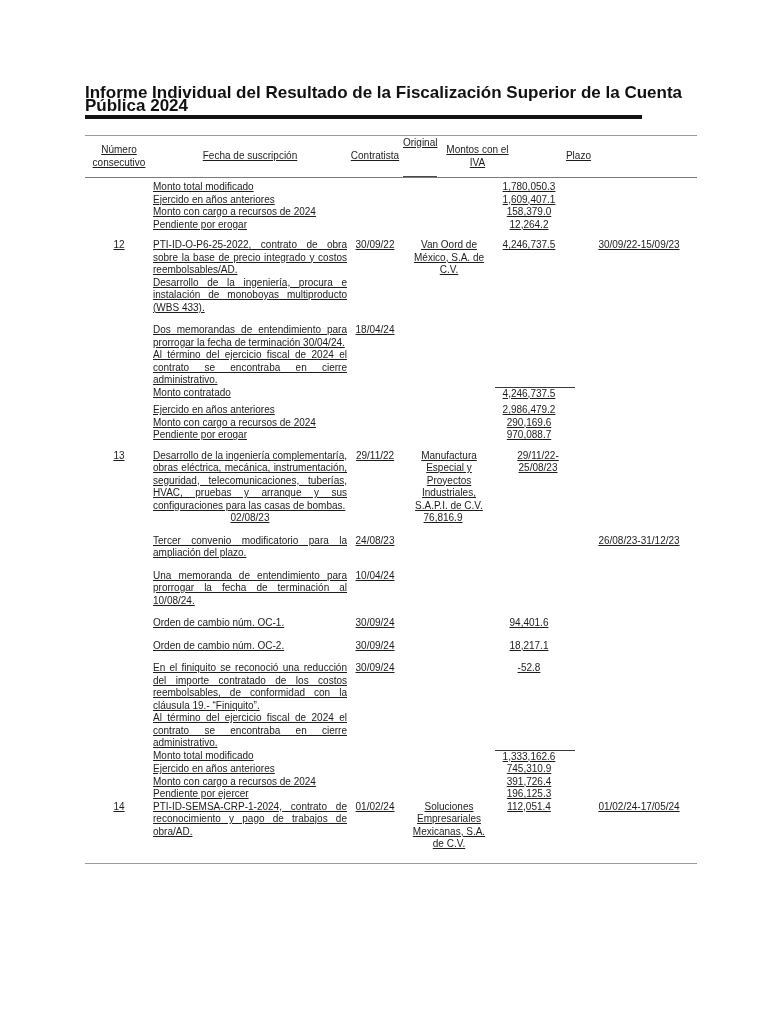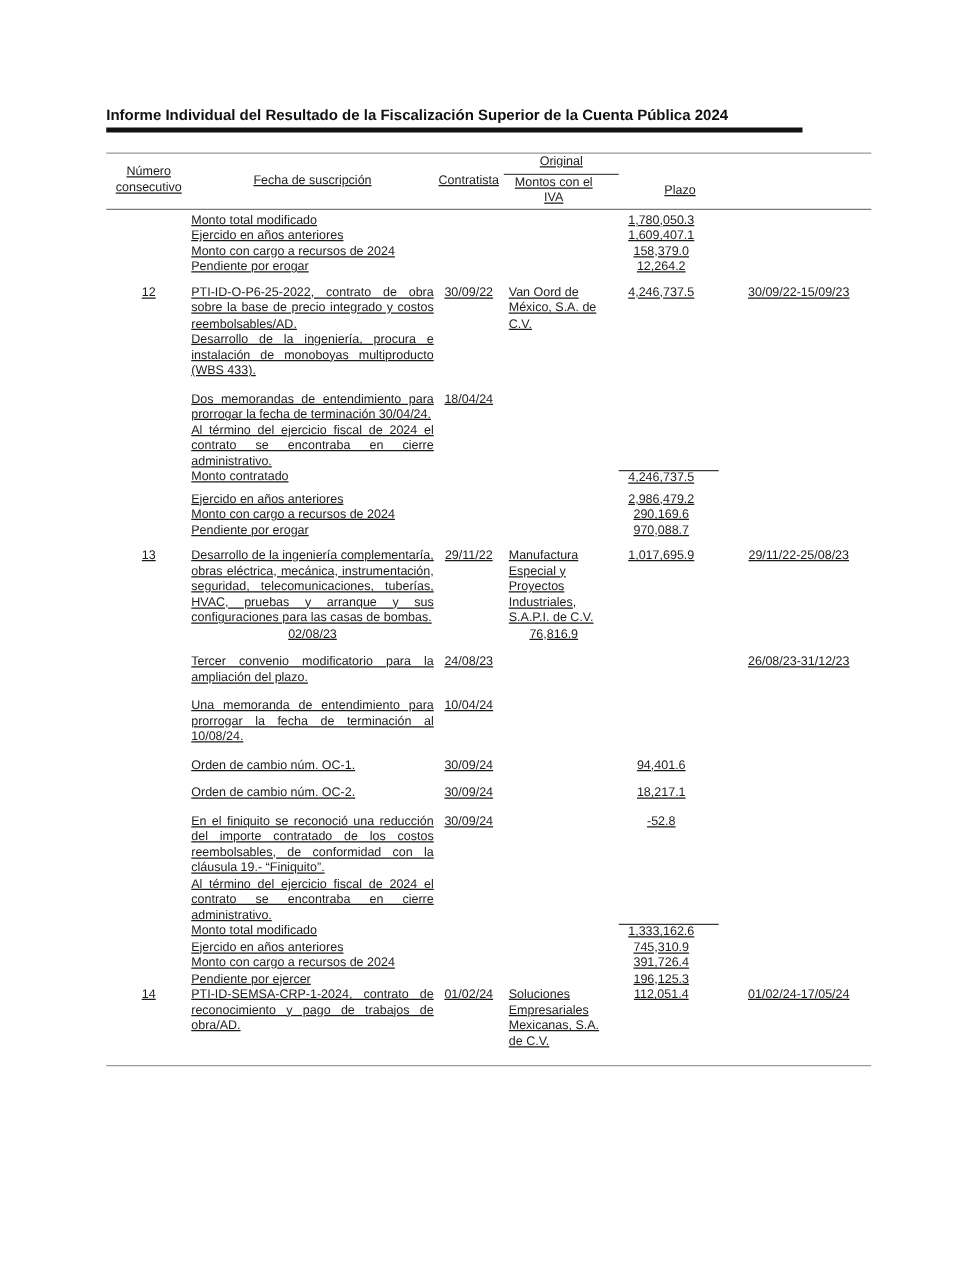--- a/index.html
+++ b/index.html
@@ -4,51 +4,51 @@
 <style>
   html, body { margin:0; padding:0; }
   body {
     width:764px; height:1024px; background:#ffffff; position:relative;
     font-family:"Liberation Sans", sans-serif; color:#1c1c1c;
     -webkit-font-smoothing:antialiased;
   }
   .content { position:absolute; left:85px; top:86px; width:612px; }
 
   
-  .title { font-size:12px; font-weight:bold; line-height:13px; color:#111; }
+  .title { font-size:17px; font-weight:bold; line-height:13px; color:#111; }
   .title-rule { width:557px; height:4px; background:#121212; margin-top:3px; }
 
   
   .table { margin-top:16px; width:612px; font-size:10px; line-height:12.5px;text-decoration:underline; }
 
   .thead {
     display:grid; grid-template-columns:68px 194px 56px 92px 202px;
     border-top:1px solid #9a9a9a; border-bottom:1.5px solid #7a7a7a;
     min-height:41px;
   }
   .th { display:flex; align-items:center; justify-content:center; text-align:center; padding:2px 2px; }
-  .th-group { display:flex; flex-direction:column; }
+  .th-group { display:flex; flex-direction:row; }
   .th-original { text-align:center; border-bottom:1px solid #4a4a4a; padding:1px 0 2px 0; }
   .th-sub { display:grid; grid-template-columns:80px 122px; flex:1; }
   .th-sub .th { padding:1px 2px; }
 
   .tbody { padding:3px 0 12px 0; border-bottom:1px solid #9a9a9a; }
 
   .row { display:grid; grid-template-columns:68px 194px 56px 92px 80px 122px; }
   .row.main { margin-top:8px; }
   .row.sub  { margin-top:10px; }
   .row.gap  { margin-top:4px; }
   .row.tight{ margin-top:0; }
 
   .cell { min-width:0; }
   .c1 { text-align:center; }
   .c2.desc p { margin:0; text-align:justify; text-justify:inter-word; hyphens:none; }
   .c2.label { text-align:left; padding-right:13px; }
   .c3 { text-align:center; }
-  .c4 { padding:0 4px; }
+  .c4 { text-align:center; padding:0 4px; }
   .c5 { text-align:center; padding-right:12px; }
   .c5.rule { border-top:1px solid #3a3a3a; }
   .c6 { text-align:center; padding-left:6px; }
 </style>
 </head>
 <body>
 
 <div class="content">
 
   <header>
@@ -156,21 +156,20 @@
           <div class="cell c5">970,088.7</div>
           <div class="cell c6"></div>
         </div>
         <div class="row main">
           <div class="cell c1">13</div>
           <div class="cell c2 desc">
             <p>Desarrollo de la ingeniería complementaría, obras eléctrica, mecánica, instrumentación, seguridad, telecomunicaciones, tuberías, HVAC, pruebas y arranque y sus configuraciones para las casas de bombas.</p>
           </div>
           <div class="cell c3">29/11/22</div>
           <div class="cell c4">Manufactura Especial y Proyectos Industriales, S.A.P.I. de C.V.</div>
-          <div class="cell c5">1,017,695.9</div>
           <div class="cell c6">29/11/22-25/08/23</div>
         </div>
         <div class="row sub tight">
           <div class="cell c1"></div>
           <div class="cell c3">02/08/23</div>
           <div class="cell c4"></div>
           <div class="cell c5">76,816.9</div>
           <div class="cell c6"></div>
         </div>
         <div class="row sub">

